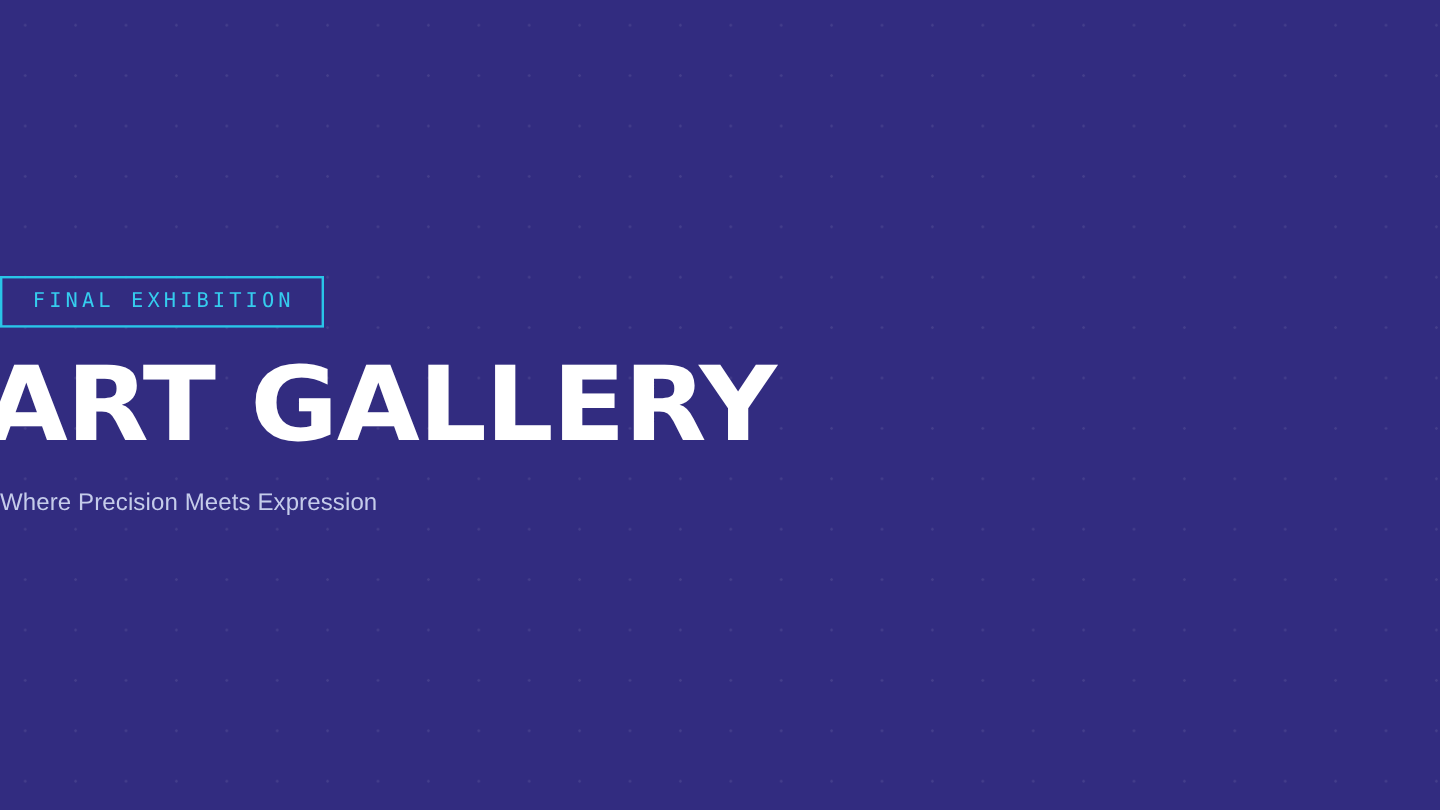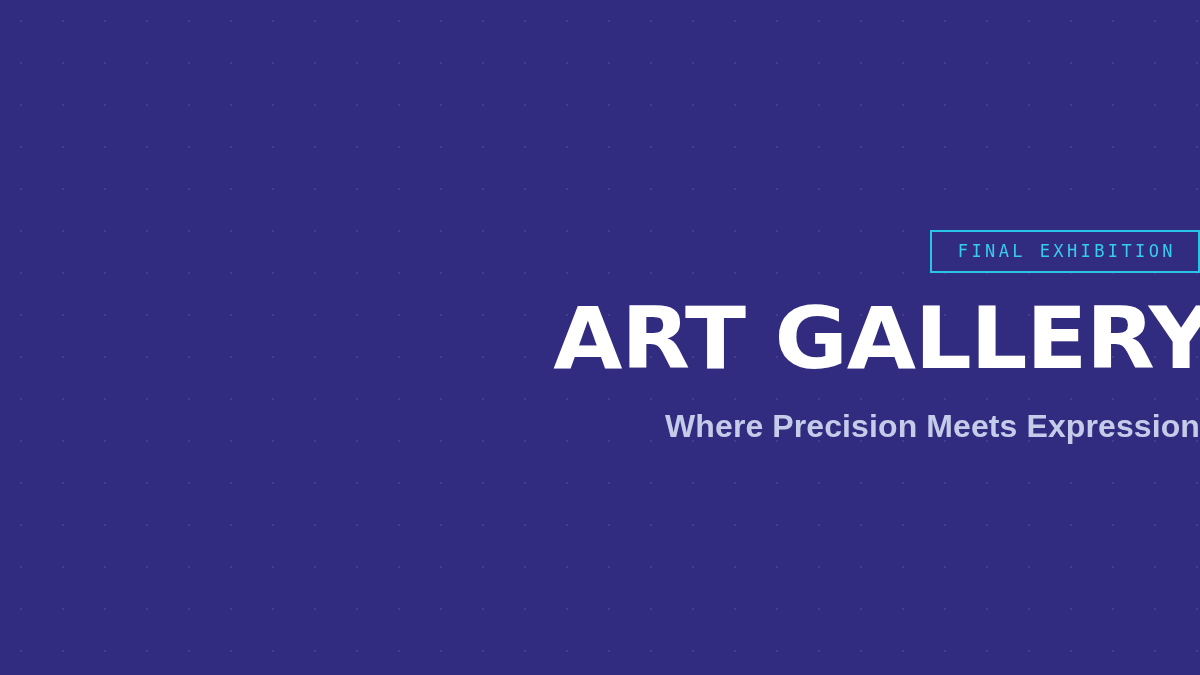--- a/index.html
+++ b/index.html
@@ -36,21 +36,21 @@
     background-position: 0px 0px;
     pointer-events: none;
   }
 
   
   .content {
     position: absolute;
     inset: 0;
     display: flex;
     flex-direction: column;
-    align-items: flex-end;
+    align-items: flex-start;
     justify-content: flex-start;
     padding-top: 230px;
   }
 
   
   .badge {
     display: inline-flex;
     align-items: center;
     justify-content: center;
     height: 43px;
@@ -82,22 +82,22 @@
     color: #FFFFFF;
     white-space: nowrap;
     transform: scaleX(1.04);
     transform-origin: center;
   }
 
   
   .subtitle {
     margin-top: 26px;
     font-family: "Liberation Sans", sans-serif;
-    font-size: 32px;
-    font-weight: 700;
+    font-size: 20px;
+    font-weight: 400;
     line-height: 1.2;
     letter-spacing: 0.1px;
     color: #C5CCEA;
     white-space: nowrap;
   }
 </style>
 </head>
 <body>
 
 <div class="slide">

